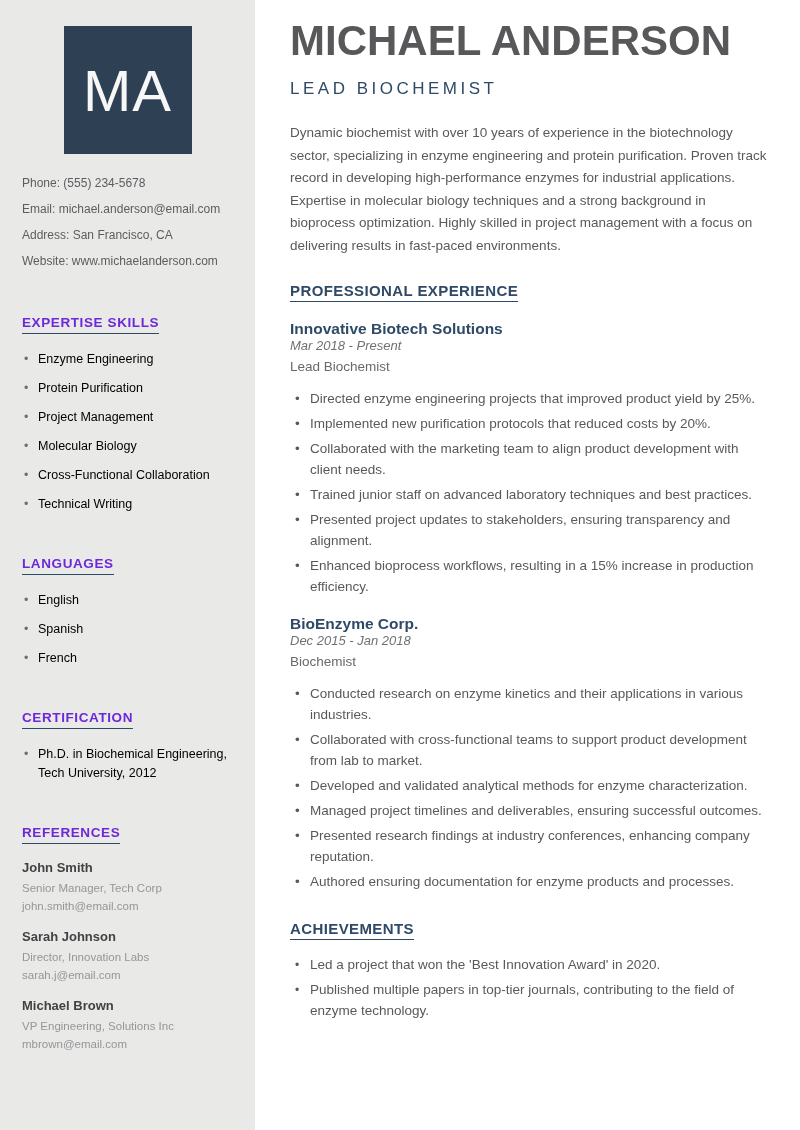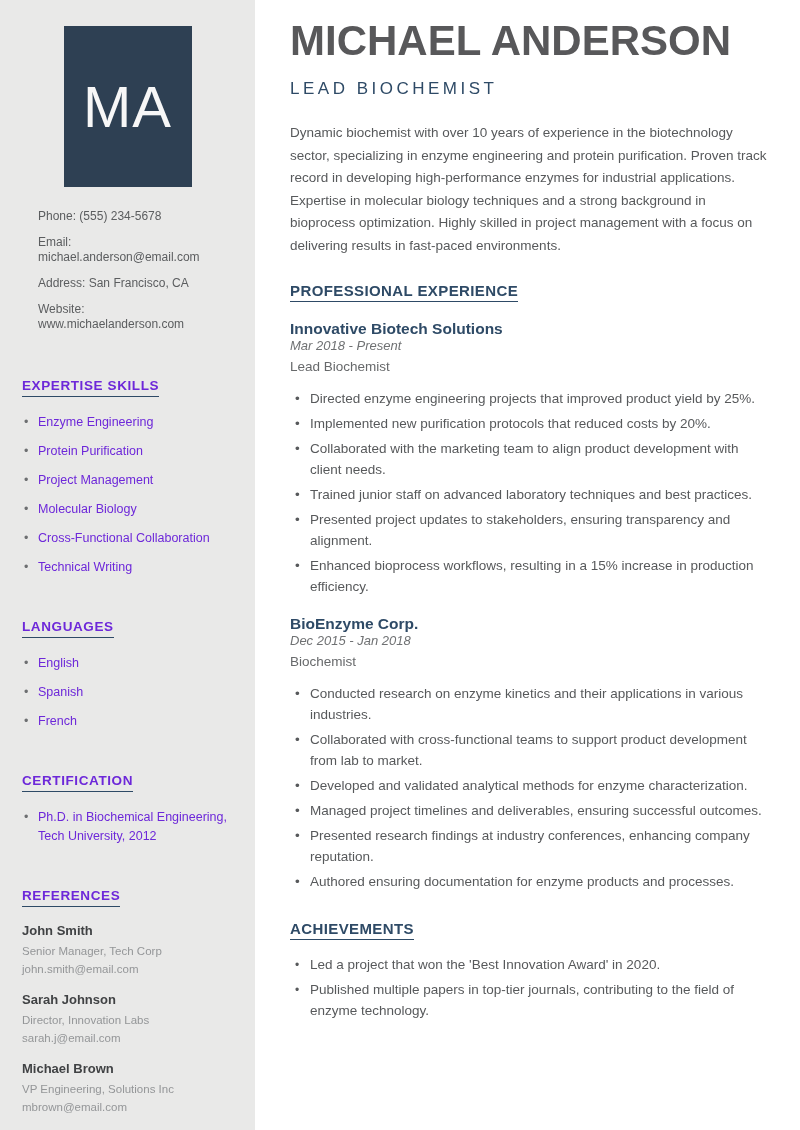--- a/index.html
+++ b/index.html
@@ -19,31 +19,31 @@
 
   
   .sidebar {
     width: 255px;
     min-width: 255px;
     background: #e9e9e8;
     padding: 26px 22px 20px 22px;
   }
   .avatar {
     width: 128px;
-    height: 161px;
+    height: 128px;
     margin: 0 auto;
     background: #2e4053;
     color: #f7f7f7;
     display: flex;
     align-items: center;
     justify-content: center;
     font-size: 58px;
     letter-spacing: 1px;
   }
-  .contact { margin-top: 22px; margin-left: 16px; }
+  .contact { margin-top: 22px; }
   .contact-line {
     font-size: 12px;
     line-height: 15px;
     color: #5b5d5f;
     margin-bottom: 11px;
   }
   .side-section { margin-top: 40px; }
   .side-section.first { margin-top: 44px; }
   .side-heading {
     display: inline-block;
@@ -54,21 +54,21 @@
     border-bottom: 1.5px solid #2e4a66;
     padding-bottom: 3px;
     margin-bottom: 16px;
   }
   ul.side-list { list-style: none; }
   ul.side-list li {
     position: relative;
     padding-left: 16px;
     font-size: 12.5px;
     line-height: 19px;
-    color: #6d28d9;
+    color: #000000;
     margin-bottom: 10px;
   }
   ul.side-list li::before {
     content: "•";
     position: absolute;
     left: 2px;
     color: #6d6f71;
   }
   .ref-entry { margin-bottom: 14px; }
   .ref-name {

